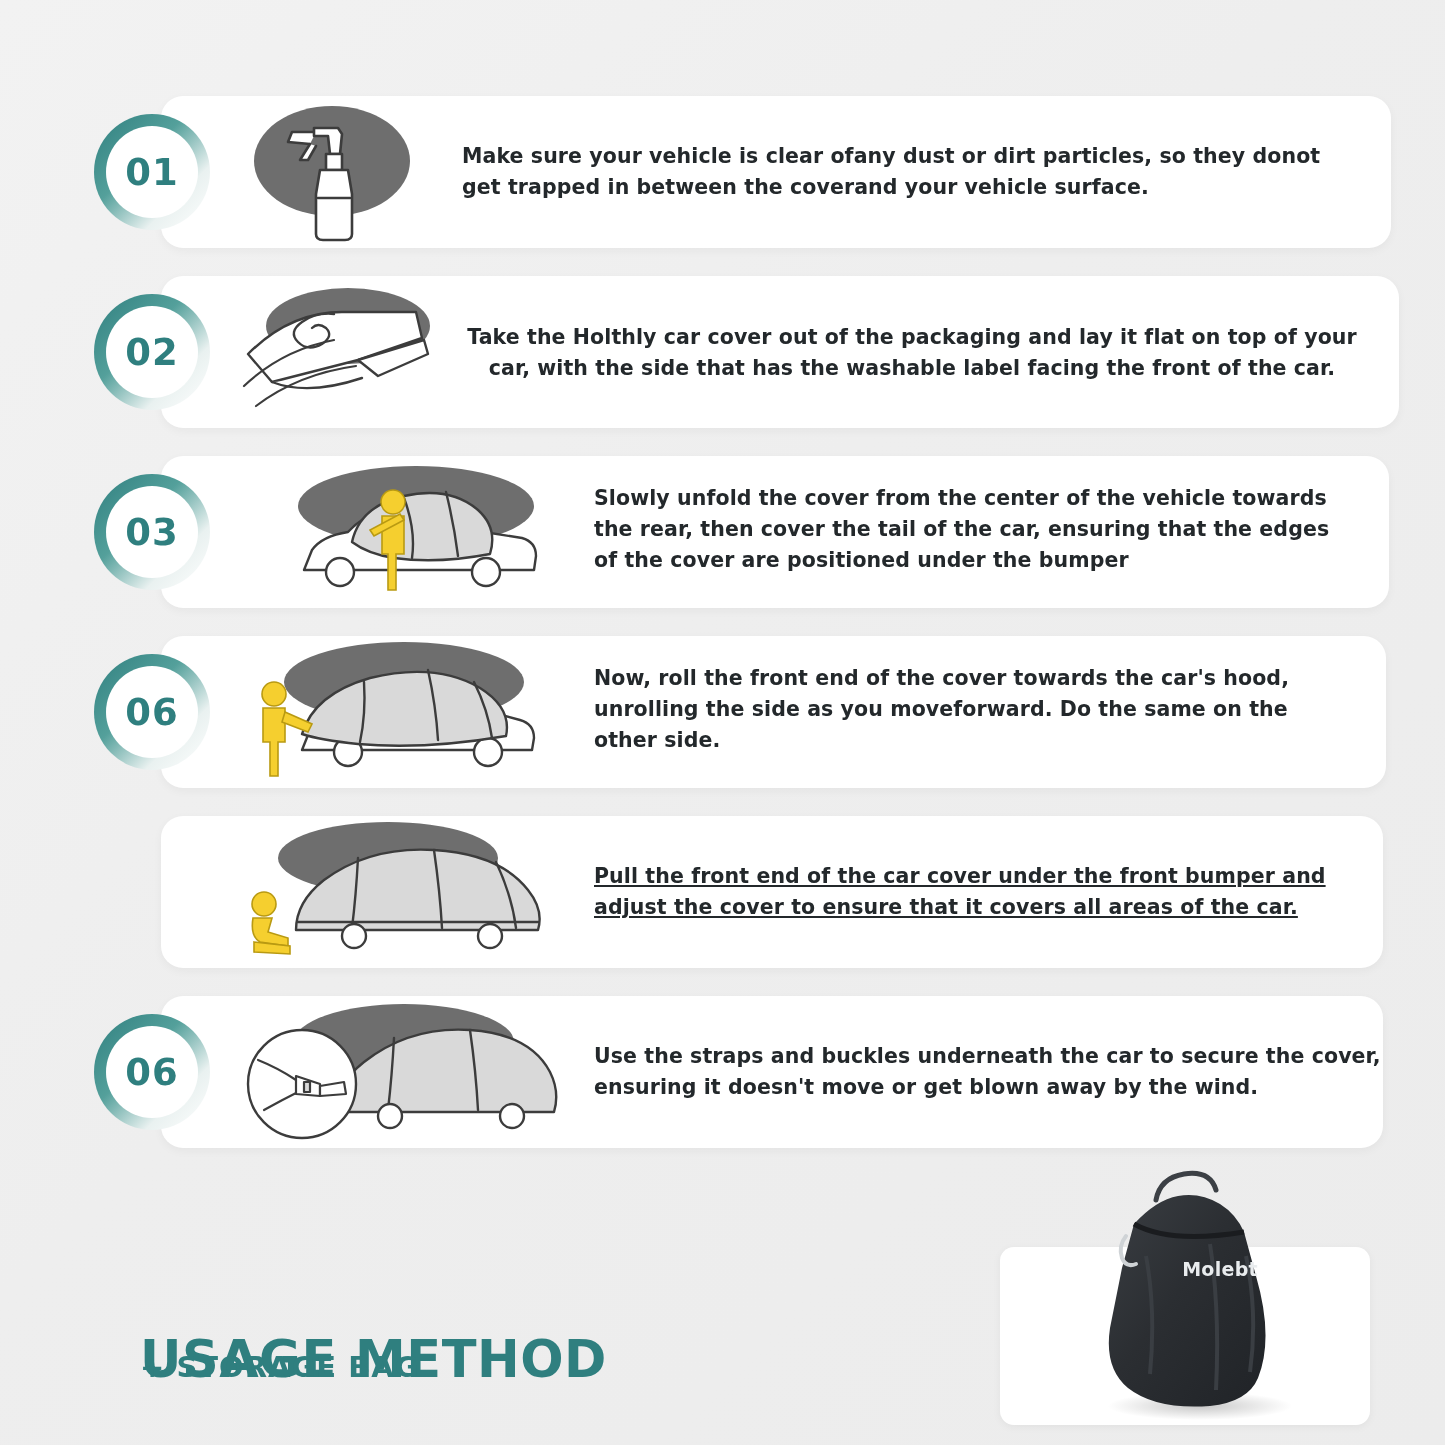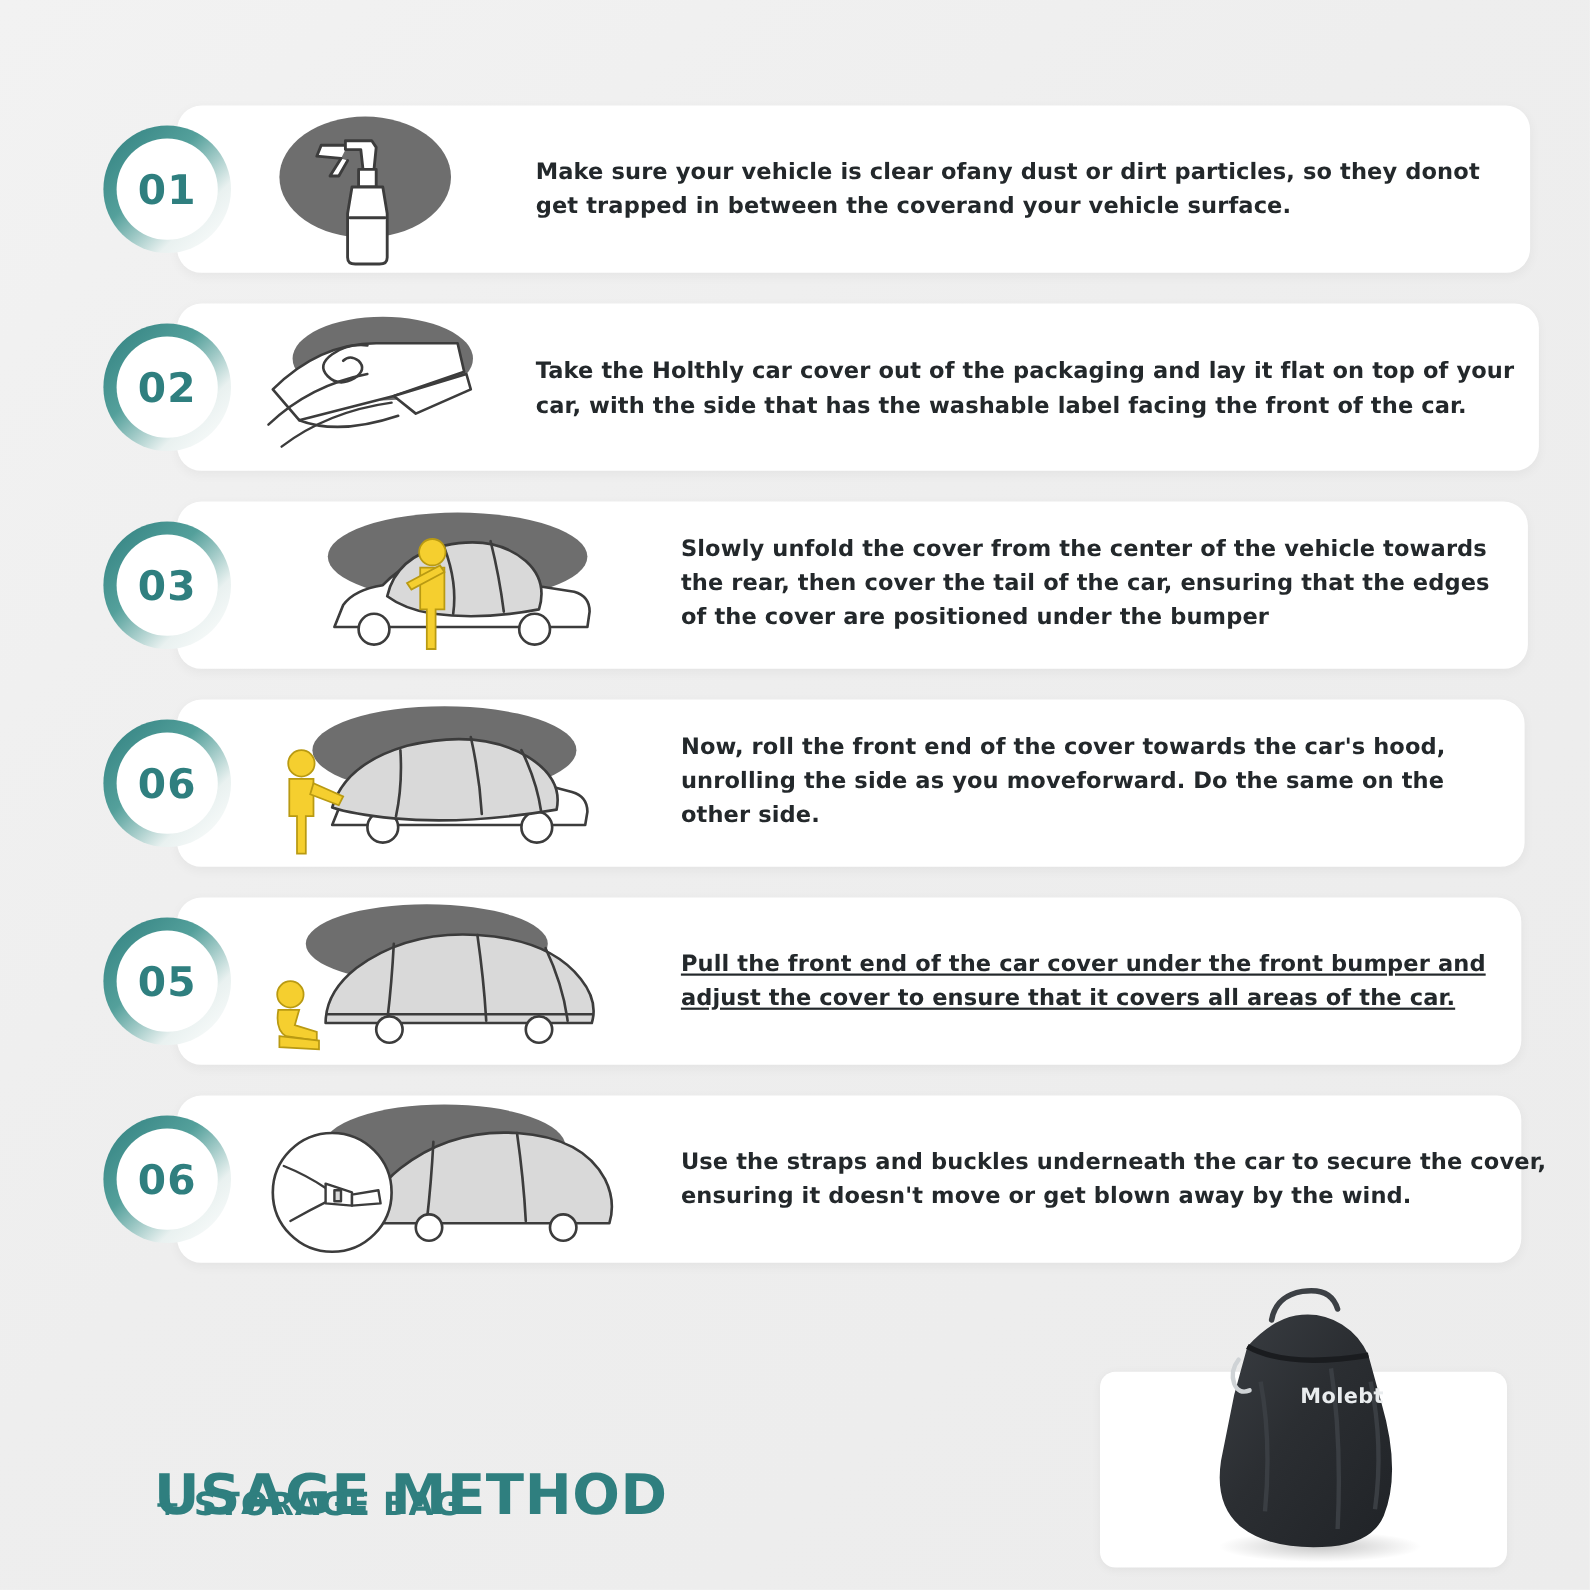--- a/index.html
+++ b/index.html
@@ -80,31 +80,30 @@
     z-index: 2;
   }
   .step-text {
     position: absolute;
     font-family: "DejaVu Sans", sans-serif;
     font-size: 20.5px;
     font-weight: 700;
     color: #23282b;
     line-height: 1.52;
     letter-spacing: 0.1px;
-    margin-left: 25px;
   }
 
   
   .s1 .step-card { width: 1230px; }
   .s1 .art { left: 228px; }
   .s1 .step-text { left: 446px; top: 45px; width: 880px; }
 
   .s2 .step-card { width: 1238px; }
   .s2 .art { left: 222px; }
-  .s2 .step-text { left: 446px; top: 46px; width: 900px; }
+  .s2 .step-text { left: 446px; top: 46px; width: 900px; text-align: center; }
 
   .s3 .step-card { width: 1228px; }
   .s3 .art { left: 262px; width: 300px; }
   .s3 .step-text { left: 578px; top: 27px; width: 760px; }
 
   .s4 .step-card { width: 1225px; }
   .s4 .art { left: 228px; width: 310px; }
   .s4 .step-text { left: 578px; top: 27px; width: 730px; }
 
   .s5 .step-card { width: 1222px; }
@@ -279,25 +278,20 @@
             <path d="M19 70 L41 70 L41 104 L34 104 L34 138 L26 138 L26 104 L19 104 Z"></path>
             <path d="M41 74 L68 86 L64 94 L38 84 Z"></path>
           </g>
         </svg>
       </div>
       <div class="step-text">Now, roll the front end of the cover towards the car's hood, unrolling the side as you moveforward. Do the same on the other side.</div>
     </div>
 
     <div class="step s5">
       <div class="step-card"></div>
-      <div class="badge">
-        <div class="badge-inner">
-          <span class="badge-num">05</span>
-        </div>
-      </div>
       <div class="art">
         <svg width="320" height="150" viewBox="0 0 320 150">
           <ellipse cx="150" cy="40" rx="110" ry="36" fill="#6e6e6e"></ellipse>
           <g fill="#d9d9d9" stroke="#3c3c3c" stroke-width="2.4" stroke-linejoin="round" stroke-linecap="round">
             <path d="M58 112 Q58 84 86 62 Q132 28 196 32 Q262 36 290 72 Q306 92 300 112 Z"></path>
             <path d="M120 40 Q118 78 114 110" fill="none"></path>
             <path d="M196 32 Q202 74 204 110" fill="none"></path>
             <path d="M258 44 Q274 78 278 110" fill="none"></path>
             <path d="M60 104 L300 104" fill="none"></path>
           </g>

